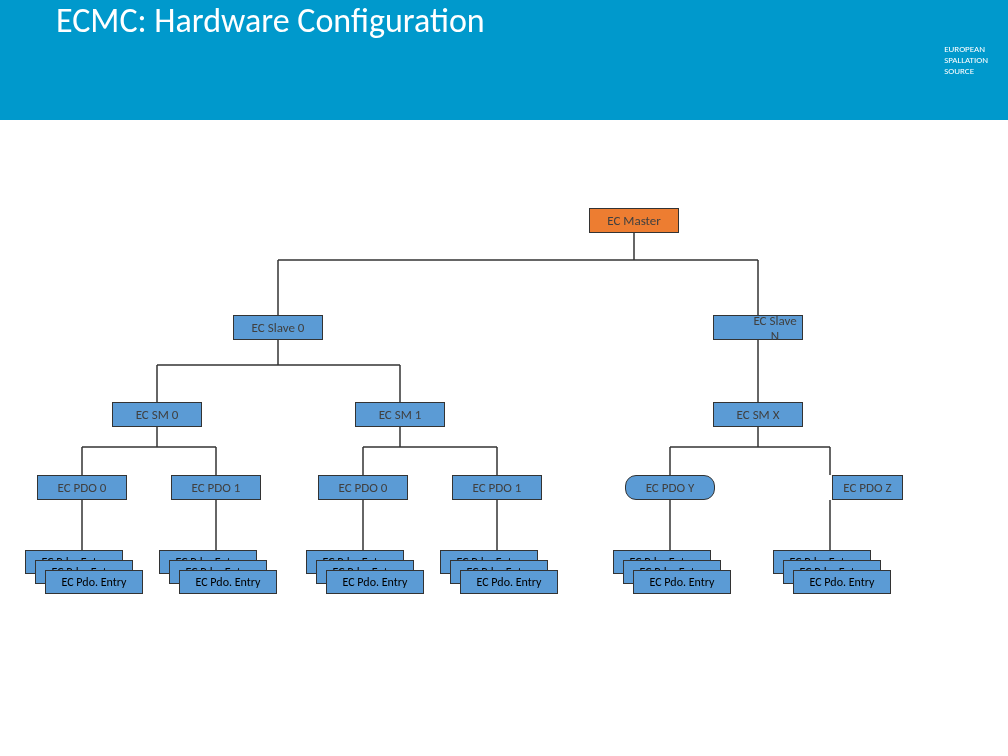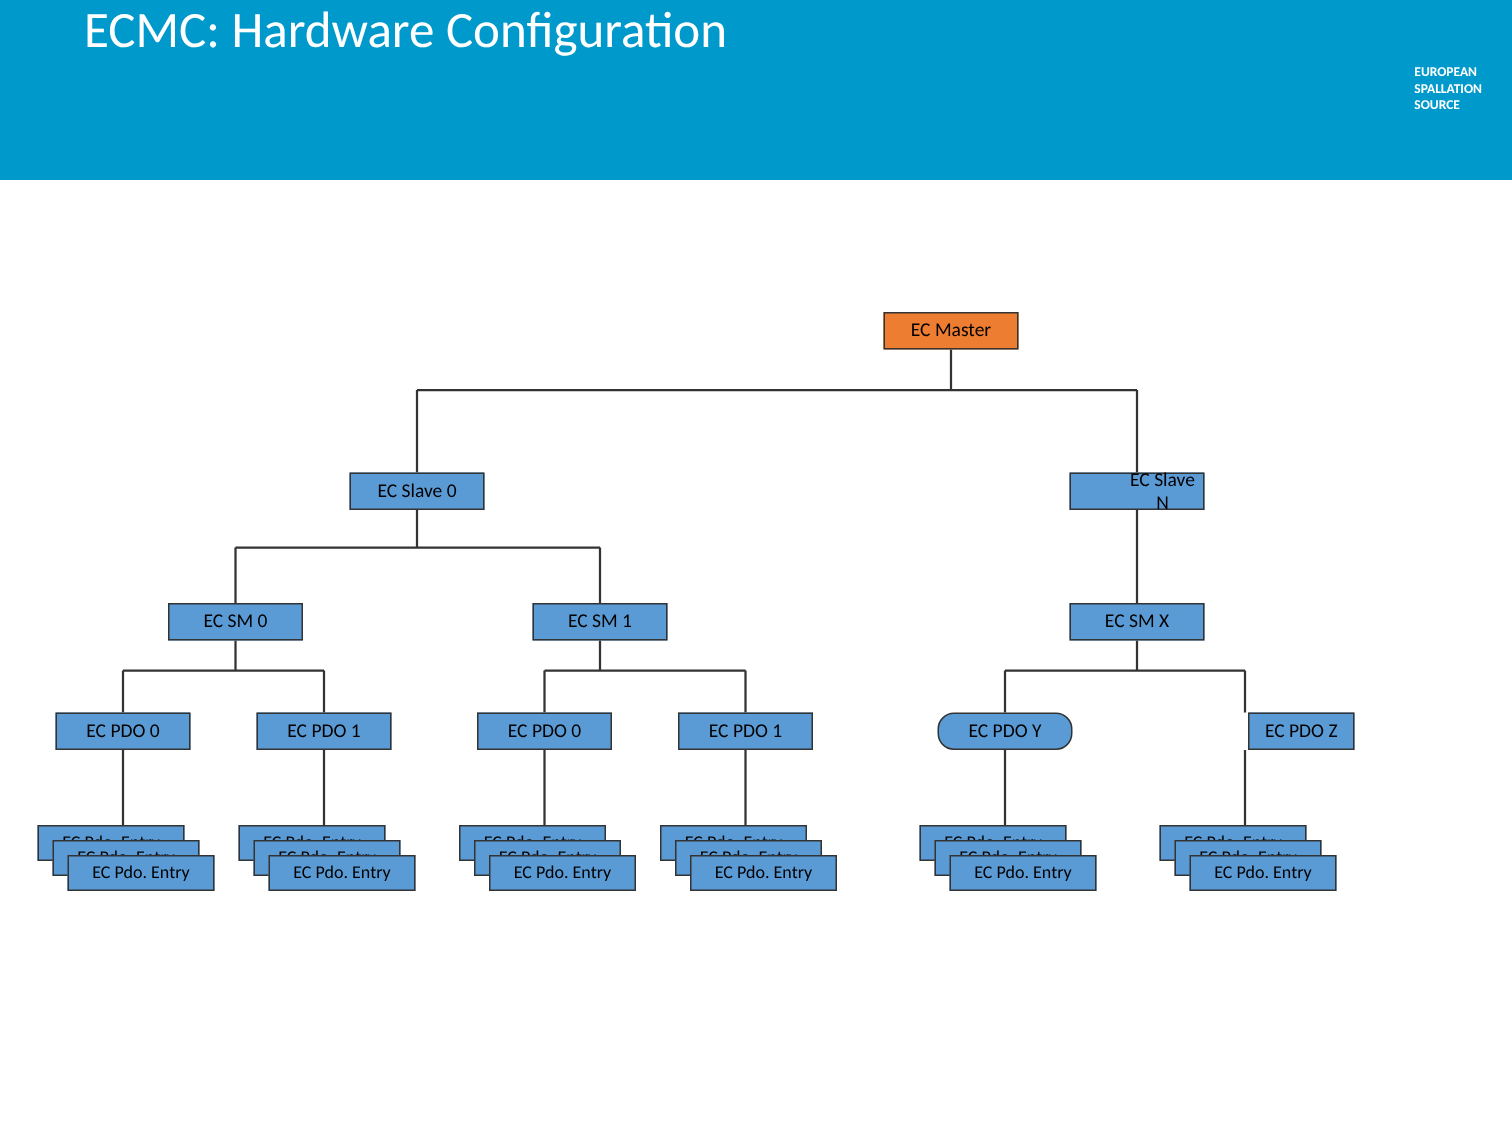--- a/index.html
+++ b/index.html
@@ -35,39 +35,39 @@
     gap: 6px;
   }
   .logo-circle {
     width: 58px;
     height: 58px;
     position: relative;
   }
   .logo-text {
     color: #fff;
     font-size: 9px;
-    font-weight: bold;
+    font-weight: normal;
     line-height: 1.2;
   }
   .diagram {
     position: relative;
     width: 100%;
     height: 636px;
   }
   .node {
     position: absolute;
     border: 1.5px solid #333;
     background: #5b9bd5;
     text-align: center;
     font-size: 13px;
     font-weight: 400;
     display: flex;
     align-items: center;
     justify-content: center;
-    color: #000000;
+    color: #404040;
   }
   .master {
     background: #ed7d31;
   }
   line {
     stroke: #333;
     stroke-width: 1.5;
   }
   .stack {
     position: absolute;

